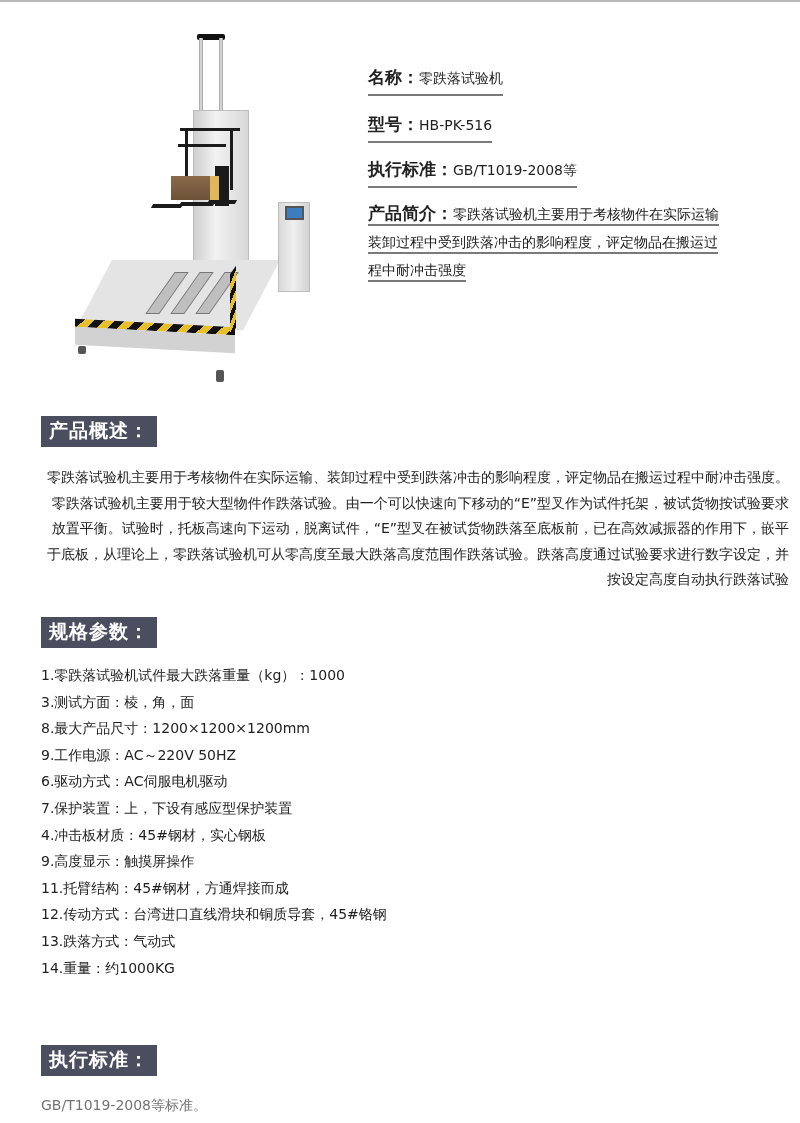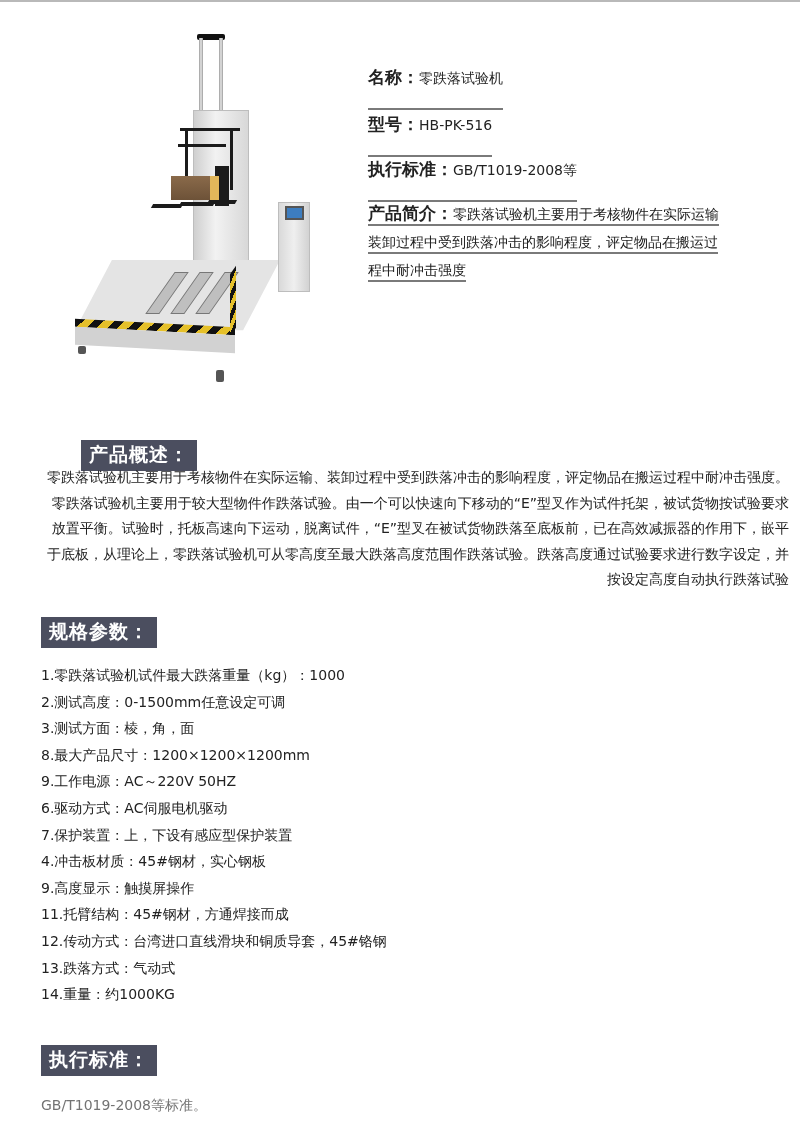--- a/index.html
+++ b/index.html
@@ -27,21 +27,21 @@
     background: repeating-linear-gradient(135deg,#111 0 7px,#e5c02a 7px 14px);
   }
   .base-side { background: #d2d2d2; }
   .slot { background: #bfbfbf; border: 1px solid #777; }
   .console { background: linear-gradient(90deg,#d9d9d9,#efefef,#d2d2d2); border: 1px solid #bdbdbd; }
   .screen { background: #3d7dbf; border: 2px solid #555; }
   .foot { background: #555; border-radius: 2px; }
 
   
   .info { position: absolute; left: 368px; top: 66px; width: 420px; }
-  .info-row { display: inline-block; border-bottom: 2px solid #7a7a7a; padding-bottom: 19px; }
+  .info-row { display: inline-block; border-bottom: 2px solid #7a7a7a; padding-bottom: 5px; }
   .info-label { font-size: 17px; font-weight: bold; color: #222; }
   .info-value { font-size: 14px; color: #222; }
   .row-name { position: absolute; top: 0; left: 0; }
   .row-model { position: absolute; top: 47px; left: 0; }
   .row-std { position: absolute; top: 92px; left: 0; }
   .intro { position: absolute; top: 134px; left: 0; width: 420px; line-height: 27px; }
   .intro-line { display: inline; font-size: 14px; border-bottom: 2px solid #7a7a7a; padding-bottom: 2px; }
   .intro .info-label { font-size: 17px; text-align: right; }
 
   
@@ -99,27 +99,26 @@
   <div class="info-row row-std">
     <span class="info-label">执行标准：</span><span class="info-value">GB/T1019-2008等</span>
   </div>
   <div class="intro">
     <span class="intro-line"><span class="info-label">产品简介：</span><span>零跌落试验机主要用于考核物件在实际运输</span></span><br>
     <span class="intro-line">装卸过程中受到跌落冲击的影响程度，评定物品在搬运过</span><br>
     <span class="intro-line">程中耐冲击强度</span>
   </div>
 </div>
 
-<div class="section-header" style="top:440px;margin-left:40px;">产品概述：</div>
+<div class="section-header" style="top:416px;">产品概述：</div>
 <div class="body-text" style="top:465px;">零跌落试验机主要用于考核物件在实际运输、装卸过程中受到跌落冲击的影响程度，评定物品在搬运过程中耐冲击强度。零跌落试验机主要用于较大型物件作跌落试验。由一个可以快速向下移动的“E”型叉作为试件托架，被试货物按试验要求放置平衡。试验时，托板高速向下运动，脱离试件，“E”型叉在被试货物跌落至底板前，已在高效减振器的作用下，嵌平于底板，从理论上，零跌落试验机可从零高度至最大跌落高度范围作跌落试验。跌落高度通过试验要求进行数字设定，并按设定高度自动执行跌落试验</div>
 
 <div class="section-header" style="top:617px;">规格参数：</div>
 <ul class="spec-list">
   <li>1.零跌落试验机试件最大跌落重量（kg）：1000</li>
-  <li>2.测试高度：0-1500mm任意设定可调</li>
   <li>3.测试方面：棱，角，面</li>
   <li>8.最大产品尺寸：1200×1200×1200mm</li>
   <li>9.工作电源：AC～220V  50HZ</li>
   <li>6.驱动方式：AC伺服电机驱动</li>
   <li>7.保护装置：上，下设有感应型保护装置</li>
   <li>4.冲击板材质：45#钢材，实心钢板</li>
   <li>9.高度显示：触摸屏操作</li>
   <li>11.托臂结构：45#钢材，方通焊接而成</li>
   <li>12.传动方式：台湾进口直线滑块和铜质导套，45#铬钢</li>
   <li>13.跌落方式：气动式</li>

